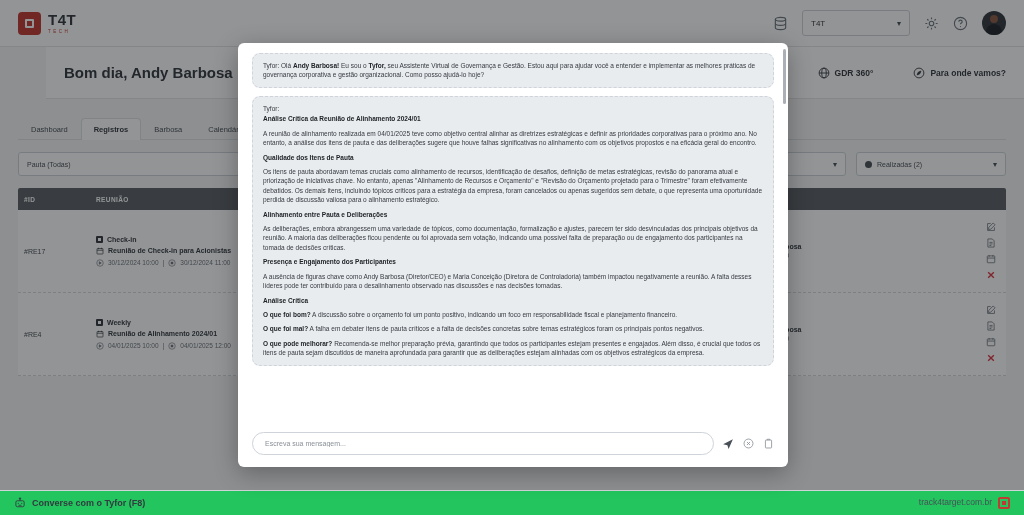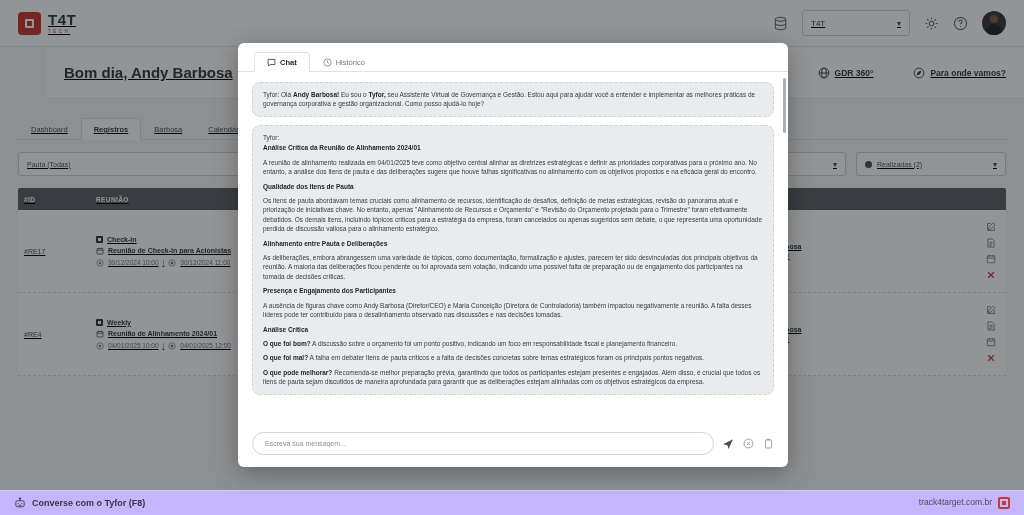--- a/index.html
+++ b/index.html
@@ -1,18 +1,18 @@
 <!DOCTYPE html>
 <html><head>
 <meta charset="utf-8">
 <style>
   * { margin:0; padding:0; box-sizing:border-box; }
   html,body { width:1024px; height:515px; overflow:hidden;
     font-family:"Liberation Sans", sans-serif; background:#f5f6f7; }
-  .page { position:absolute; inset:0; z-index:0;text-decoration:underline; }
+  .page { position:absolute; inset:0; z-index:0; }
 
   
   .navbar { height:47px; background:#fff; border-bottom:1px solid #e3e6e9;
     display:flex; align-items:center; justify-content:space-between; padding:0 18px; }
   .brand { display:flex; align-items:center; gap:7px; }
   .brand-mark { width:23px; height:23px; background:#c23b33; border-radius:4px;
     display:flex; align-items:center; justify-content:center; }
   .brand-mark span { display:block; width:9px; height:9px; border:2px solid #fff; border-radius:1px; }
   .brand-text { line-height:1; }
   .brand-text .t4t { font-size:15px; font-weight:bold; color:#343a40; letter-spacing:.5px; }
@@ -106,21 +106,21 @@
   .bubble p.tight { margin-bottom:1px; }
   .bubble strong { color:#212529; }
   .chat-input-row { display:flex; align-items:center; gap:8px; padding:10px 14px 12px 14px; }
   .chat-input { flex:1; height:23px; border:1px solid #ced4da; border-radius:12px;
     padding:0 12px; font-size:7px; color:#495057; font-family:"Liberation Sans", sans-serif; outline:none; }
   .chat-input::placeholder { color:#8a9097; }
   .input-icons { display:flex; align-items:center; gap:9px; }
 
   
   .footer { position:absolute; left:0; top:490px; width:1024px; height:25px; z-index:15;
-    background:#c4b5fd; border-top:1px solid #d0d4d8; display:flex; align-items:center;
+    background:#22c55e; border-top:1px solid #d0d4d8; display:flex; align-items:center;
     justify-content:space-between; padding:0 14px; }
   .footer-left { display:flex; align-items:center; gap:6px; font-size:9px; font-weight:bold; color:#343a40; cursor:pointer; }
   .footer-right { display:flex; align-items:flex-start; gap:6px; font-size:8.5px; color:#495057; }
   .footer-logo { width:12px; height:12px; border:2px solid #c23b33; border-radius:2px;
     display:flex; align-items:center; justify-content:center; }
   .footer-logo i { display:block; width:4px; height:4px; background:#c23b33; }
 
   svg { display:block; }
 </style>
 </head>
@@ -368,39 +368,20 @@
         </div>
       </div>
     </div>
   </main>
 </div>
 
 <div class="overlay"></div>
 
 <div class="modal">
 
-  <div class="modal-tabs">
-    <span class="mtab active">
-      <span class="icon">
-        <svg width="9" height="9" viewBox="0 0 16 16" fill="none" stroke="#212529" stroke-width="1.3">
-          <path d="M2 2.5h12v9H6l-3 3v-3H2z"></path>
-        </svg>
-      </span>
-      <span>Chat</span>
-    </span>
-    <span class="mtab">
-      <span class="icon">
-        <svg width="9" height="9" viewBox="0 0 16 16" fill="none" stroke="#6c757d" stroke-width="1.3">
-          <circle cx="8" cy="8" r="6.5"></circle>
-            <path d="M8 4.5V8l2.5 1.5"></path>
-        </svg>
-      </span>
-      <span>Histórico</span>
-    </span>
-  </div>
 
   <div class="chat-area">
 
     <div class="bubble">
         <p><span>Tyfor: Olá </span><strong>Andy Barbosa!</strong><span> Eu sou o </span><strong>Tyfor,</strong><span> seu Assistente Virtual de Governança e Gestão. Estou aqui para ajudar você a entender e implementar as melhores práticas de governança corporativa e gestão organizacional. Como posso ajudá-lo hoje?</span></p>
       </div>
       <div class="bubble">
         <p class="tight"><span>Tyfor:</span></p>
         <p><strong>Análise Crítica da Reunião de Alinhamento 2024/01</strong></p>
         <p><span>A reunião de alinhamento realizada em 04/01/2025 teve como objetivo central alinhar as diretrizes estratégicas e definir as prioridades corporativas para o próximo ano. No entanto, a análise dos itens de pauta e das deliberações sugere que houve falhas significativas no alinhamento com os objetivos propostos e na eficácia geral do encontro.</span></p>

